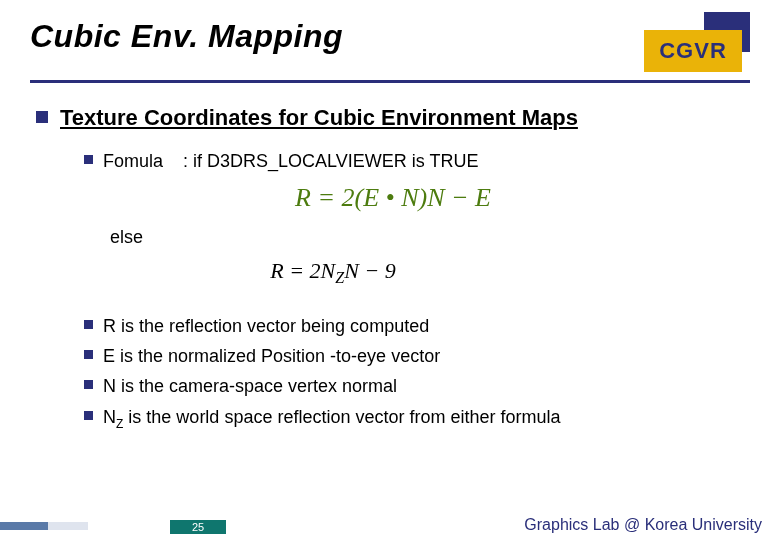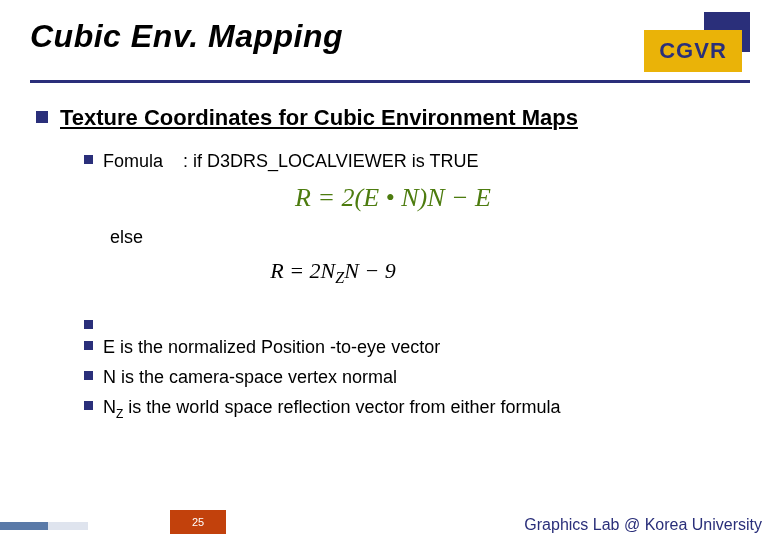--- a/index.html
+++ b/index.html
@@ -165,22 +165,22 @@
     bottom: 10px;
     width: 40px;
     height: 8px;
     background: #dfe4ee;
   }
   .page-box {
     position: absolute;
     left: 170px;
     bottom: 6px;
     width: 56px;
-    height: 24px;
-    background: #c2410c;
+    height: 14px;
+    background: #0f766e;
     color: #fff;
     font-size: 11px;
     display: flex;
     align-items: center;
     justify-content: center;
     text-align: center;
   }
   .footer-credit {
     position: absolute;
     right: 18px;
@@ -234,20 +234,21 @@
 
     <div class="formula-block">
       <span class="formula-2">
         <span>R = 2N</span><span class="formula-sub">Z</span><span>N − 9</span>
       </span>
     </div>
 
     <div class="defs">
       <div class="l2">
         <div class="sq-l2"></div>
+        <div class="l2-text">R is the reflection vector being computed</div>
       </div>
       <div class="l2">
         <div class="sq-l2"></div>
         <div class="l2-text">E is the normalized Position -to-eye vector</div>
       </div>
       <div class="l2">
         <div class="sq-l2"></div>
         <div class="l2-text">N is the camera-space vertex normal</div>
       </div>
       <div class="l2">

